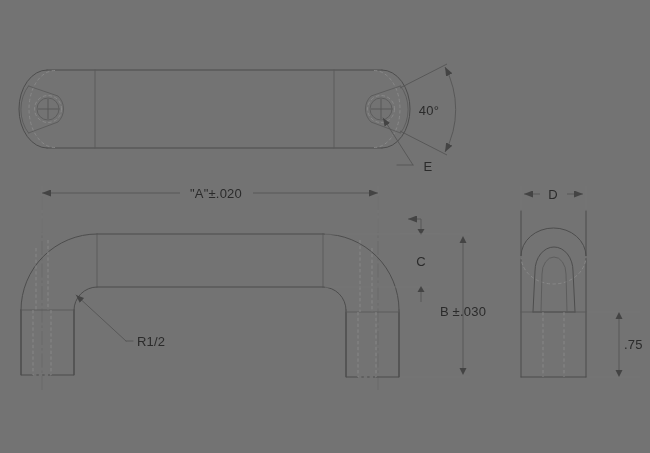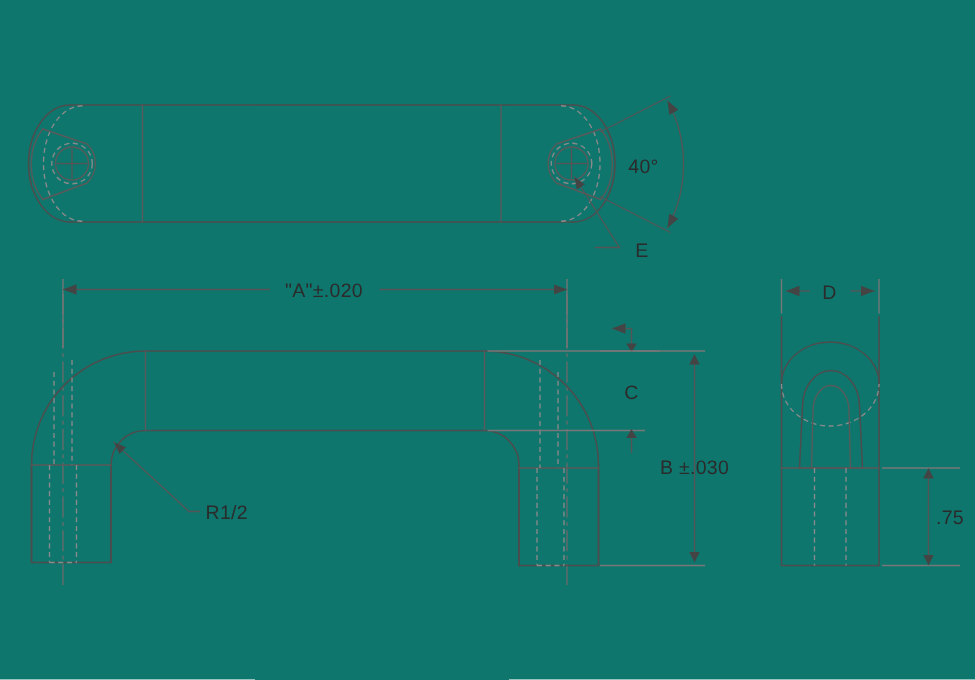--- a/index.html
+++ b/index.html
@@ -7,21 +7,21 @@
     padding: 0;
     background: #ffffff;
   }
   body {
     font-family: "Liberation Sans", sans-serif;
   }
   #drawing-root {
     position: relative;
     width: 650px;
     height: 453px;
-    background: #0f766e;
+    background: #737373;
     overflow: hidden;
   }
   svg#drawing-svg {
     display: block;
     width: 650px;
     height: 453px;
   }
   .obj {
     fill: none;
     stroke: #4d4d4d;

